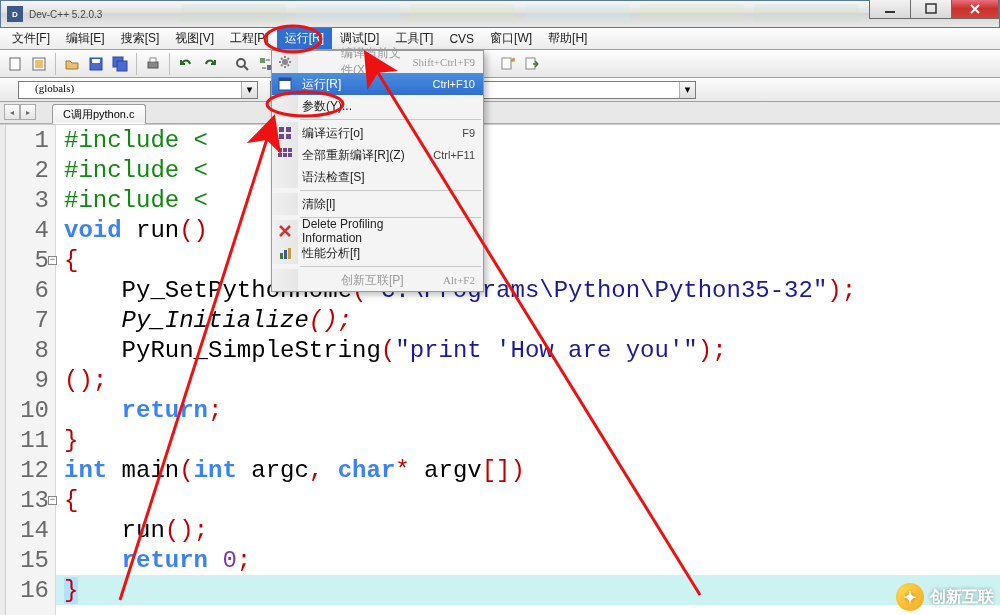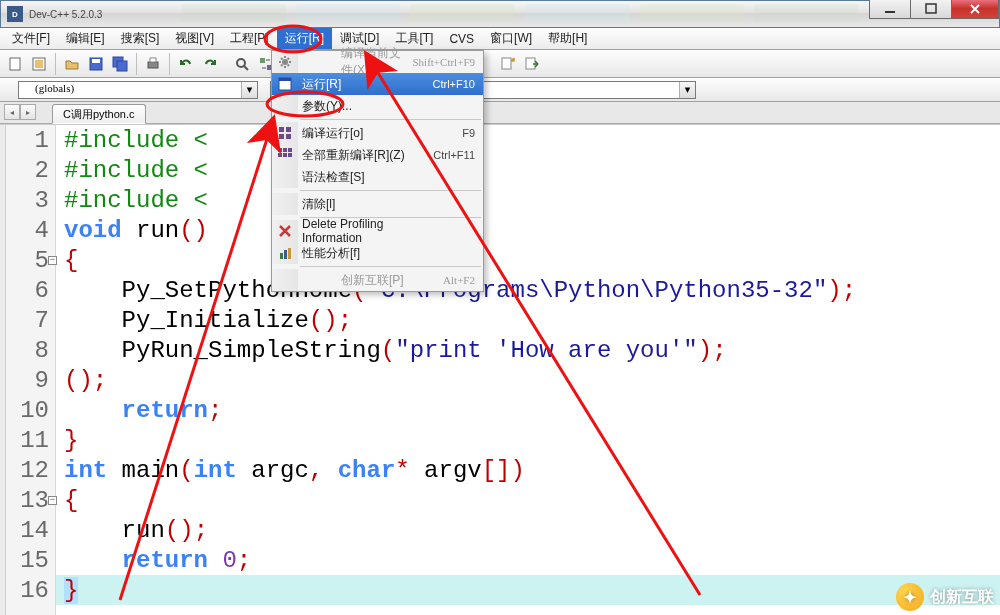--- a/index.html
+++ b/index.html
@@ -491,21 +491,21 @@
       <div class="gline">15</div>
       <div class="gline">16</div>
     </div>
   <div class="codearea" id="codearea">
       <div class="codeline" style="position: relative; z-index: 2;"><span class="pp">#include &lt;</span></div>
       <div class="codeline" style="position: relative; z-index: 2;"><span class="pp">#include &lt;</span></div>
       <div class="codeline" style="position: relative; z-index: 2;"><span class="pp">#include &lt;</span></div>
       <div class="codeline" style="position: relative; z-index: 2;"><span class="kw">void</span><span class="txt"> run</span><span class="brace">()</span></div>
       <div class="codeline" style="position: relative; z-index: 2;"><span class="brace">{</span></div>
       <div class="codeline" style="position: relative; z-index: 2;"><span class="txt">    Py_SetPythonHome</span><span class="brace">(</span><span class="str">"C:\Programs\Python\Python35-32"</span><span class="brace">)</span><span class="op">;</span></div>
-      <div class="codeline" style="position: relative; z-index: 2;"><span class="txt">    Py_Initialize</span><span class="brace">()</span><span class="op">;</span></div>
+      <div class="codeline" style="position: relative; z-index: 2; font-style: italic;"><span class="txt">    Py_Initialize</span><span class="brace">()</span><span class="op">;</span></div>
       <div class="codeline" style="position: relative; z-index: 2;"><span class="txt">    PyRun_SimpleString</span><span class="brace">(</span><span class="str">"print 'How are you'"</span><span class="brace">)</span><span class="op">;</span></div>
       <div class="codeline" style="position: relative; z-index: 2;"><span class="brace">()</span><span class="op">;</span></div>
       <div class="codeline" style="position: relative; z-index: 2;"><span class="txt">    </span><span class="kw">return</span><span class="op">;</span></div>
       <div class="codeline" style="position: relative; z-index: 2;"><span class="brace">}</span></div>
       <div class="codeline" style="position: relative; z-index: 2;"><span class="kw">int</span><span class="txt"> main</span><span class="brace">(</span><span class="kw">int</span><span class="txt"> argc</span><span class="op">,</span><span class="txt"> </span><span class="kw">char</span><span class="star">*</span><span class="txt"> argv</span><span class="brace">[])</span></div>
       <div class="codeline" style="position: relative; z-index: 2;"><span class="brace">{</span></div>
       <div class="codeline" style="position: relative; z-index: 2;"><span class="txt">    run</span><span class="brace">()</span><span class="op">;</span></div>
       <div class="codeline" style="position: relative; z-index: 2;"><span class="txt">    </span><span class="kw">return</span><span class="txt"> </span><span class="num">0</span><span class="op">;</span></div>
       <div class="hl-line" style="top: 450px;"></div>
       <div class="codeline" style="position: relative; z-index: 2;"><span class="cursor-brace">}</span></div>

